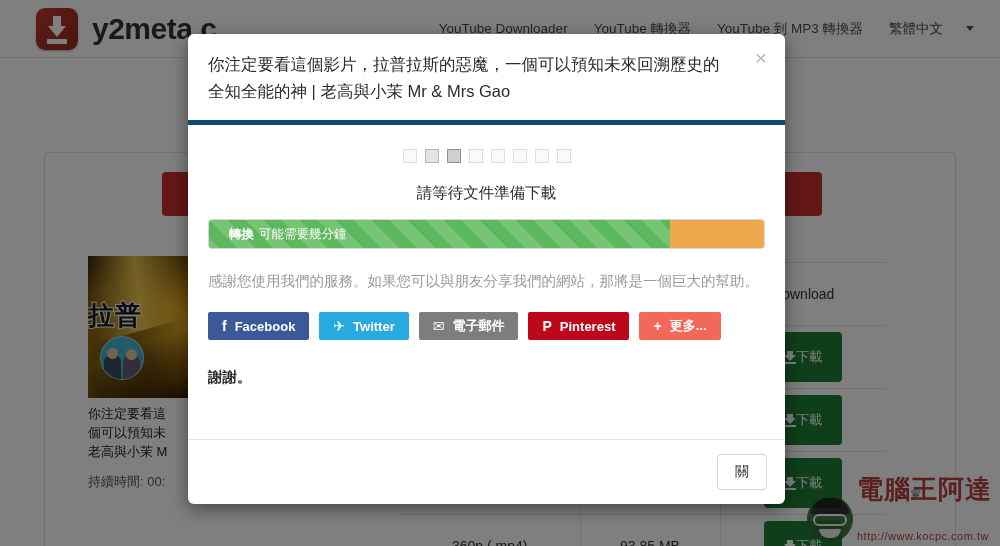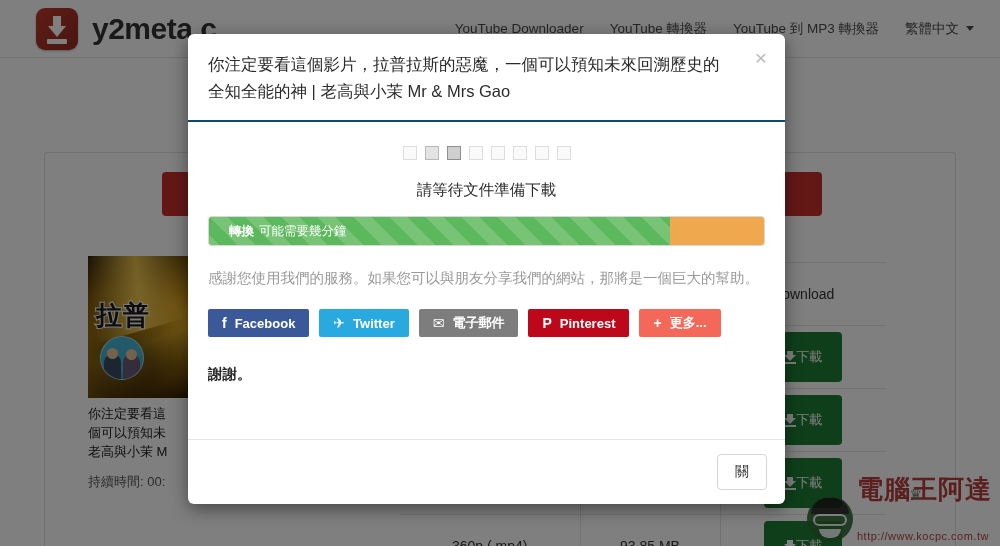--- a/index.html
+++ b/index.html
@@ -54,21 +54,21 @@
     margin-left: 14px;
     font-size: 30px; font-weight: bold; color: #333;
     letter-spacing: -0.5px;
   }
   .navlinks {
     margin-left: auto; margin-right: 26px;
     display: flex; align-items: center; gap: 26px;
     font-size: 13.5px; color: #4a4a4a;
   }
   .navlinks .nl { white-space: nowrap; }
-  .lang { display: flex; align-items: center; gap: 7px; }
+  .lang { display: flex; align-items: center; gap: 23px; }
   .caret {
     width: 0; height: 0;
     border-left: 4px solid transparent;
     border-right: 4px solid transparent;
     border-top: 5px solid #4a4a4a;
   }
 
   #bg-title {
     position: absolute; top: 85px; left: 0; right: 0;
     text-align: center;
@@ -97,21 +97,21 @@
       radial-gradient(circle at 30% 80%, rgba(0,0,0,.45) 0 22%, transparent 60%),
       linear-gradient(160deg, #2b1d06 0%, #6b4a09 18%, #d79a14 45%, #f0b724 60%, #8a5c0c 85%, #241703 100%);
     position: relative; overflow: hidden;
   }
   #thumb .swoosh {
     position: absolute; left: -30%; top: -10%; width: 170%; height: 60%;
     background: linear-gradient(100deg, transparent 20%, rgba(255,214,90,.85) 45%, transparent 70%);
     transform: rotate(-16deg);
   }
   #thumb .bigtext {
-    position: absolute; left: 8px; top: 42px;
+    position: absolute; left: 0; top: 42px;
     font-size: 26px; font-weight: bold; color: #1a1a1a;
     -webkit-text-stroke: 2px #f5f5f5;
     paint-order: stroke fill;
     letter-spacing: 1px;
     white-space: nowrap;
   }
   #thumb .avatar {
     position: absolute; left: 12px; top: 80px;
     width: 44px; height: 44px; border-radius: 50%;
     background: radial-gradient(circle at 50% 35%, #45b4d4 0 55%, #2e6f8a 100%);
@@ -209,21 +209,21 @@
     width: 597px; height: 470px;
     background: #fff;
     border-radius: 6px;
     box-shadow: 0 5px 18px rgba(0,0,0,.45);
     display: flex; flex-direction: column;
     overflow: hidden;
   }
   #modal-head {
     position: relative;
     padding: 17px 61px 15px 20px;
-    border-bottom: 2px solid #0c4a6e;
+    border-bottom: 5px solid #0c4a6e;
   }
   #modal-title {
     font-size: 16.5px; line-height: 27px; color: #2b2b2b;
     font-weight: normal;
     margin: 0;
   }
   #modal-close {
     position: absolute; right: 14px; top: 11px;
     font-size: 21px; color: #b8b8b8; line-height: 1;
     background: none; border: none; cursor: pointer;

